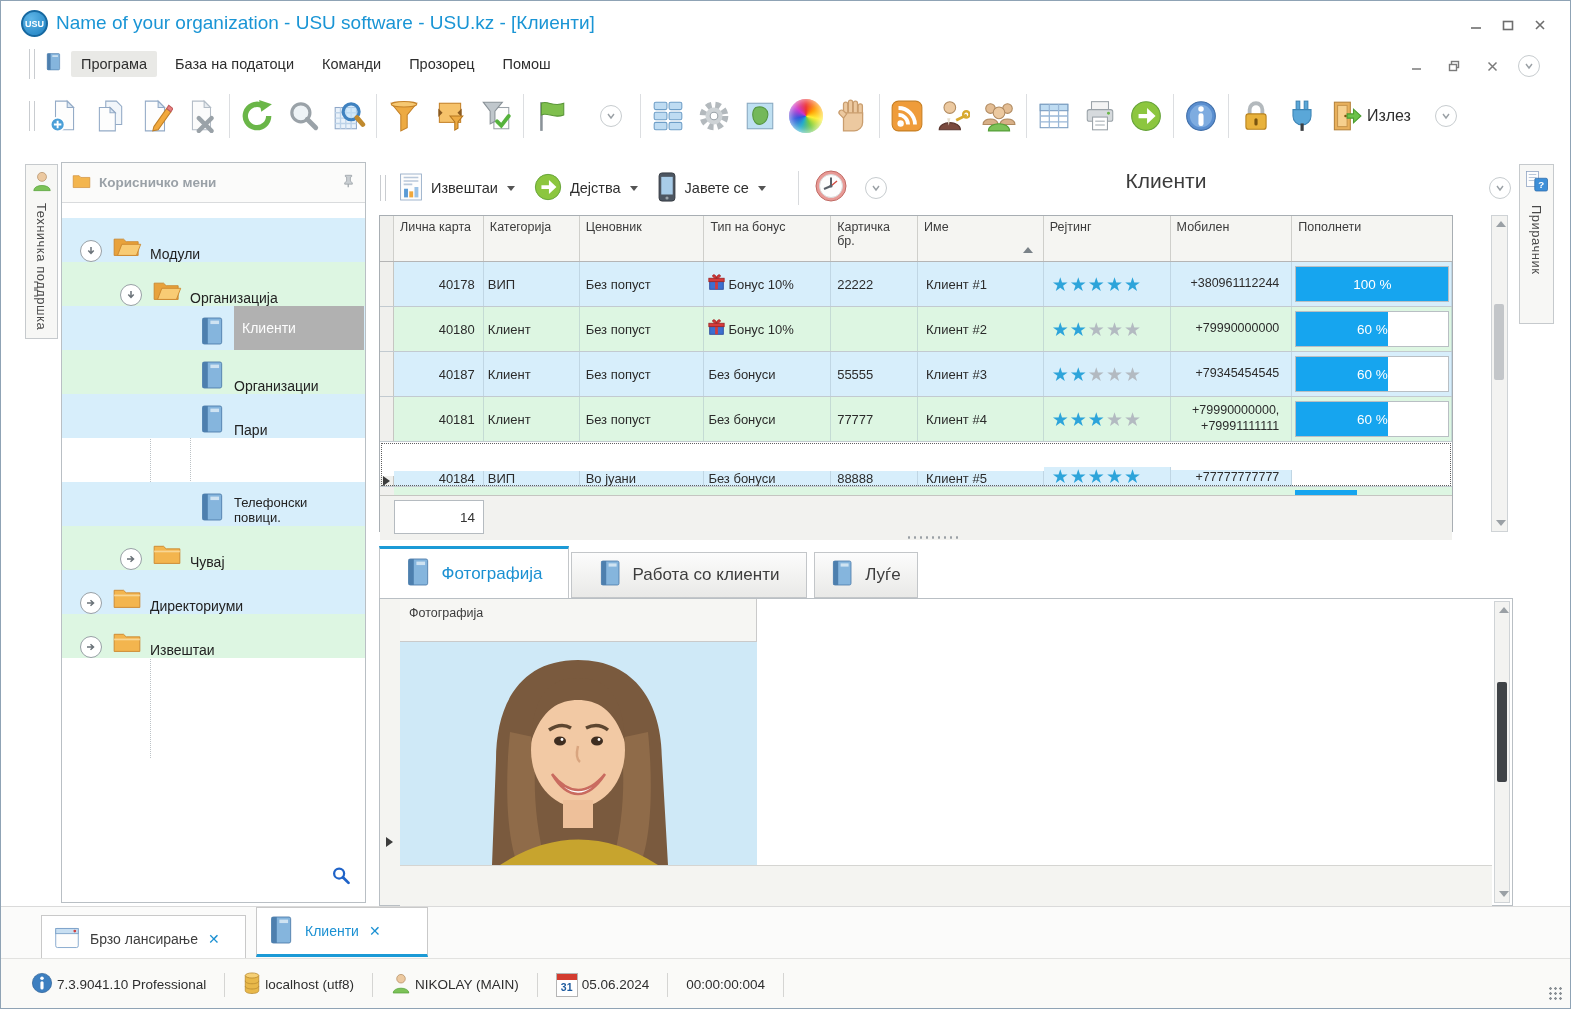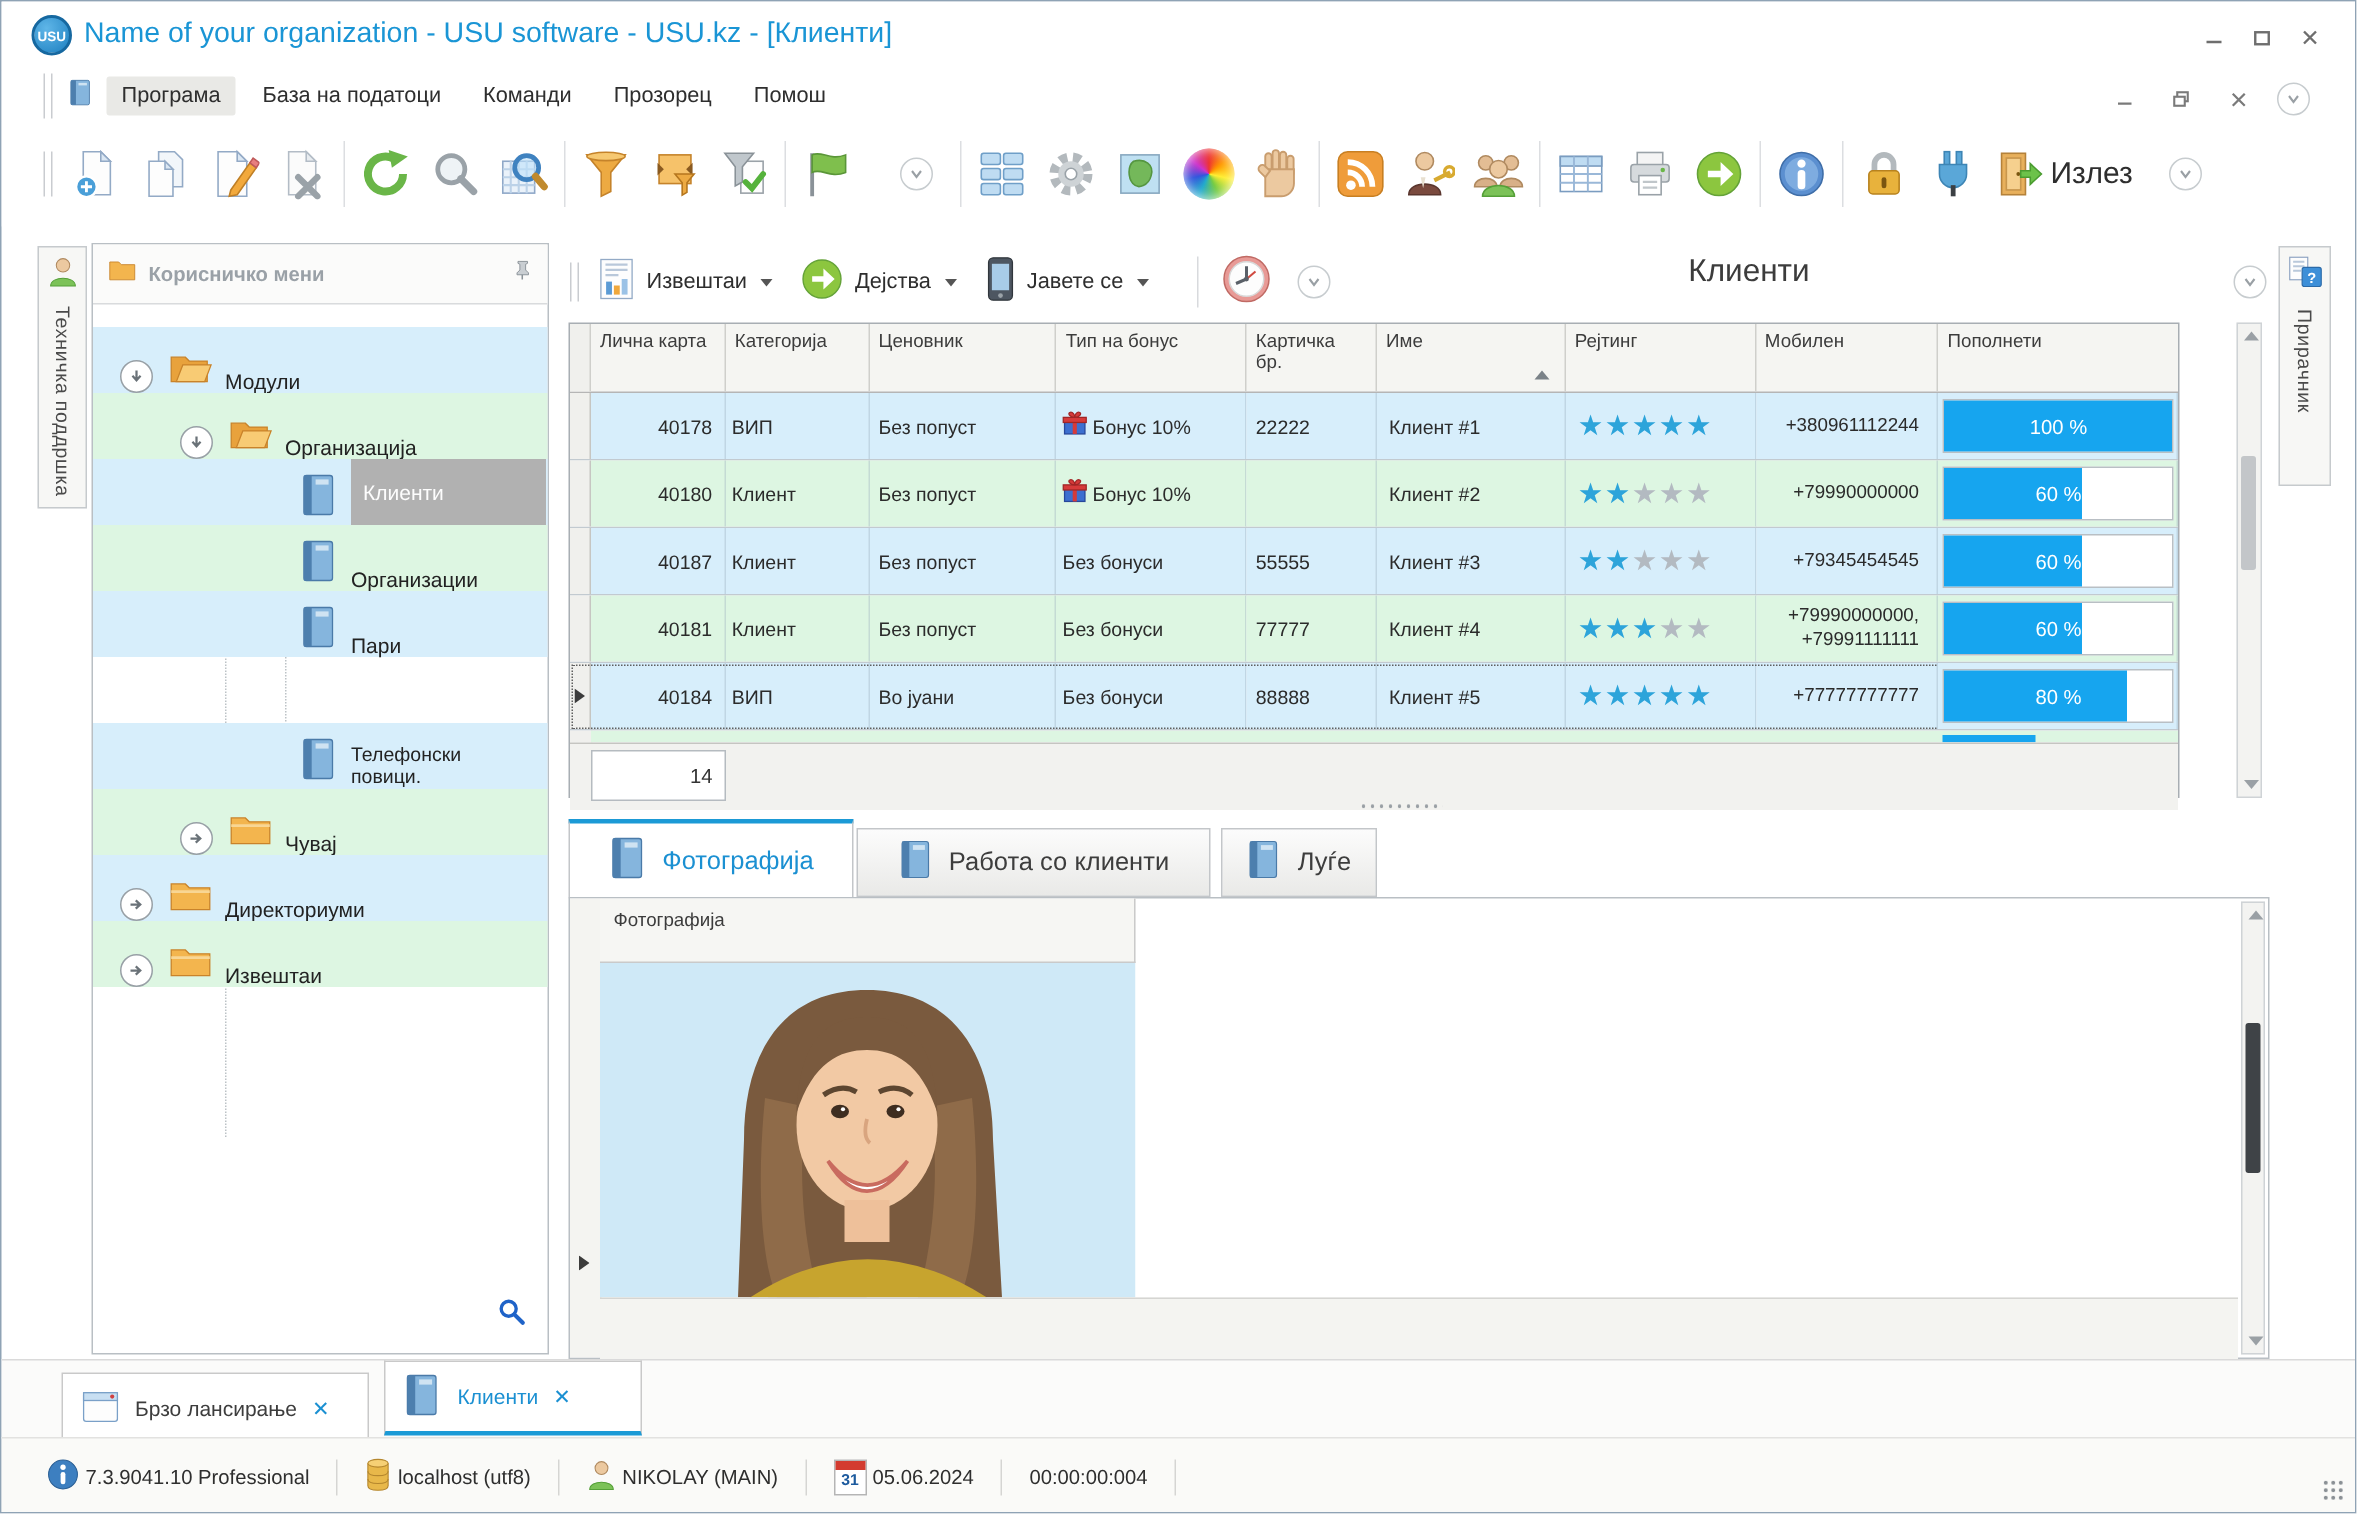--- a/index.html
+++ b/index.html
@@ -28,21 +28,21 @@
   
   .toolbar{left:0;top:80px;width:100%;height:70px;background:#fff;display:flex;align-items:center;}
   .tbtn{width:46px;height:46px;display:flex;align-items:center;justify-content:center;flex:0 0 auto;}
   .tbtn svg{display:block;}
   .tsep{width:1px;height:44px;background:#dcdee1;margin:0 4px;flex:0 0 auto;}
   .circlebtn{width:20px;height:20px;border-radius:50%;border:1px solid #c7cccf;background:#fff;
     display:flex;align-items:center;justify-content:center;flex:0 0 auto;}
   .colorwheel{width:34px;height:34px;border-radius:50%;
     background:conic-gradient(#e33,#f90,#fe3,#7c4,#2ac,#35d,#c3c,#e33);
     box-shadow:inset 0 0 8px rgba(255,255,255,.85);}
-  .exit-label{font-size:20px;color:#2e2e2e;margin-left:2px;}
+  .exit-label{font-size:16px;color:#2e2e2e;margin-left:2px;}
 
   
   .vtab-left{left:24px;top:163px;width:33px;height:175px;background:#f7f7f5;
     border:1px solid #c6cacd;box-sizing:border-box;display:flex;flex-direction:column;align-items:center;padding-top:5px;}
   .vtext{writing-mode:vertical-rl;font-size:13px;color:#4a4a4a;margin-top:7px;letter-spacing:.5px;}
   .vtab-right{left:1518px;top:163px;width:35px;height:160px;background:#f7f7f5;
     border:1px solid #c6cacd;box-sizing:border-box;display:flex;flex-direction:column;align-items:center;padding-top:5px;}
 
   
   .treepanel{left:60px;top:161px;width:305px;height:741px;background:#fff;
@@ -82,21 +82,21 @@
   .cm{width:14px;background:#f0f0ed;border-right:1px solid #c6c6c2;display:flex;align-items:center;justify-content:center;}
   .c1{width:90px;justify-content:flex-end;padding-right:8px;}
   .c2{width:96px;padding-left:4px;}
   .c3{width:125px;padding-left:6px;}
   .c4{width:127px;padding-left:4px;gap:3px;}
   .c5{width:87px;padding-left:6px;}
   .c6{width:126px;padding-left:8px;}
   .c7{width:127px;padding-left:8px;}
   .c8{width:122px;justify-content:flex-end;padding-right:12px;font-size:12.5px;white-space:pre-line;text-align:right;line-height:1.25;}
   .c9{width:160px;padding:0;position:relative;}
-  .rowsel{outline:1px dotted #5f5f5f;outline-offset:-2px;}
+  .rowsel{outline:1px dotted #5f5f5f;outline-offset:-2px;align-items:flex-end;}
   .stars{letter-spacing:1px;font-size:19px;line-height:1;font-family:"DejaVu Sans",sans-serif;}
   .star.on{color:#2da4da;} .star.off{color:#b3bac1;}
   .pbar-track{position:absolute;left:3px;top:4px;width:154px;height:36px;background:#fff;
     border:1px solid #b9bfc4;box-sizing:border-box;}
   .pbar-fill{position:absolute;left:0;top:0;height:100%;background:#16a5ef;overflow:hidden;}
   .pbar-label{position:absolute;left:0;top:0;width:152px;height:34px;display:flex;align-items:center;
     justify-content:center;color:#fff;font-size:13.5px;}
   .gpartial{height:8px;overflow:hidden;position:relative;}
   .gfooter{height:44px;background:#f2f2ef;position:relative;border-top:1px solid #c5c5c1;}
   .count-cell{position:absolute;left:14px;top:4px;width:90px;height:34px;background:#fff;

